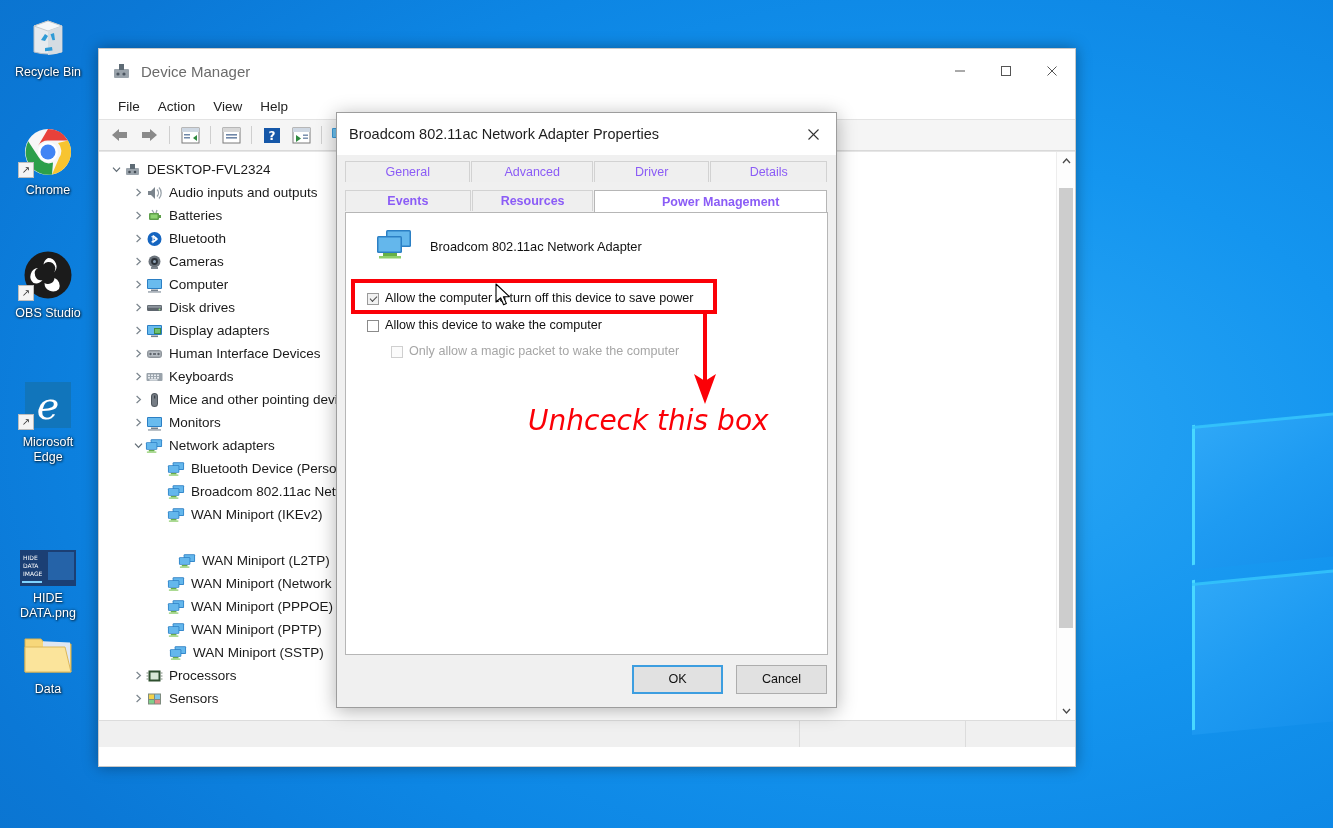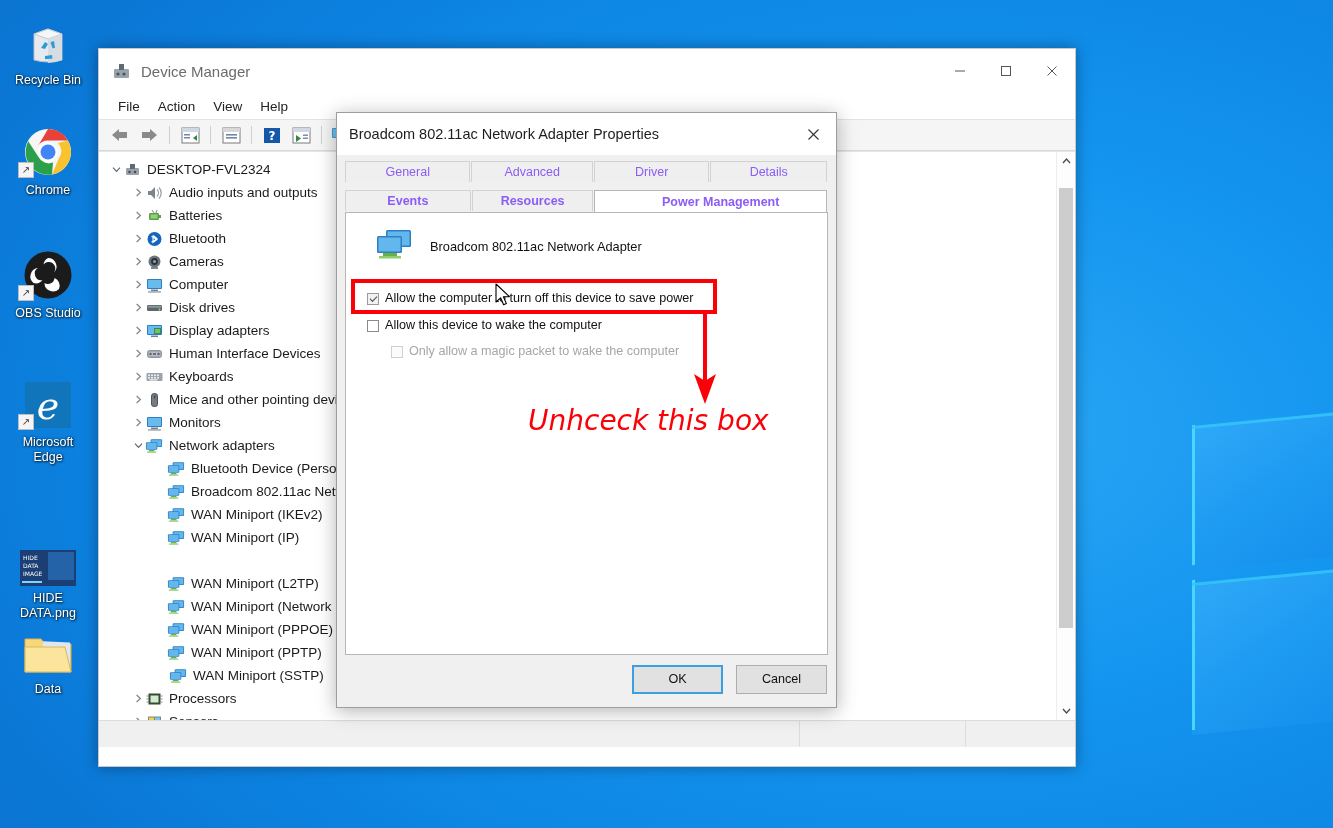--- a/index.html
+++ b/index.html
@@ -117,21 +117,21 @@
 
 <div id="desktop">
 
   <div class="wp-pane" style="left:1192px;top:420px;width:145px;height:143px;transform:skewY(-5.5deg);"></div>
   <div class="wp-edge" style="left:1192px;top:425px;width:3px;height:140px;transform:skewY(-5.5deg);"></div>
   <div class="wp-edge soft" style="left:1192px;top:419px;width:146px;height:3px;transform:skewY(-5.5deg);"></div>
   <div class="wp-pane" style="left:1192px;top:578px;width:145px;height:150px;transform:skewY(-5.5deg);"></div>
   <div class="wp-edge" style="left:1192px;top:580px;width:3px;height:150px;transform:skewY(-5.5deg);"></div>
   <div class="wp-edge soft" style="left:1192px;top:576px;width:146px;height:3px;transform:skewY(-5.5deg);"></div>
 
-  <div class="dicon" style="top:16px;">
+  <div class="dicon" style="top:8px;">
     <div class="glyph">
       <svg width="48" height="48" viewBox="0 0 48 48">
         <path d="M10 14 L24 9 L38 14 L38 40 Q24 44 10 40 Z" fill="#e6eaee" stroke="#b8c0c7" stroke-width="1"></path>
         <path d="M10 14 L24 9 L38 14 L24 19 Z" fill="#f4f7f9" stroke="#c2cace" stroke-width="1"></path>
         <path d="M24 19 L38 14 L38 40 Q32 42.5 24 43 Z" fill="#d5dce2"></path>
         <g transform="translate(24,29)">
           <path d="M-7,-1 l4,-6 l3,2 l-3,5 z" fill="#2f9bd6"></path>
           <path d="M7,-1 l-1,-7 l-3.5,1.2 l2,6 z" fill="#2f9bd6"></path>
           <path d="M-3,7 l7,-1 l0.5,3.6 l-7.5,0.6 z" fill="#2f9bd6"></path>
         </g>
@@ -533,49 +533,35 @@
               <rect x="6" y="1" width="12" height="8" rx="1" fill="#2b7fc4"></rect>
               <rect x="6.8" y="1.8" width="10.4" height="6.4" fill="#64b7ec"></rect>
               <rect x="1" y="4" width="12" height="8" rx="1" fill="#2b7fc4"></rect>
               <rect x="1.8" y="4.8" width="10.4" height="6.4" fill="#64b7ec"></rect>
               <rect x="4" y="12.3" width="6" height="1.4" fill="#5aa83c"></rect>
               <rect x="2" y="13.8" width="10" height="1.3" fill="#8ccc6b"></rect>
             </svg>
           </span>
           <span class="tlabel">WAN Miniport (IKEv2)</span>
         </div>
-        <div class="trow" style="padding-left: 54px;">
-          <span class="tw"></span>
-          <span class="ticon">
-            <svg width="19" height="16" viewBox="0 0 19 16">
-              <rect x="6" y="1" width="12" height="8" rx="1" fill="#2b7fc4"></rect>
-              <rect x="6.8" y="1.8" width="10.4" height="6.4" fill="#64b7ec"></rect>
-              <rect x="1" y="4" width="12" height="8" rx="1" fill="#2b7fc4"></rect>
-              <rect x="1.8" y="4.8" width="10.4" height="6.4" fill="#64b7ec"></rect>
-              <rect x="4" y="12.3" width="6" height="1.4" fill="#5aa83c"></rect>
-              <rect x="2" y="13.8" width="10" height="1.3" fill="#8ccc6b"></rect>
-            </svg>
-          </span>
-          <span class="tlabel">WAN Miniport (IP)</span>
-        </div>
         <div class="trow" style="padding-left: 54px; flex-direction: column;">
           <span class="tw"></span>
           <span class="ticon">
             <svg width="19" height="16" viewBox="0 0 19 16">
               <rect x="6" y="1" width="12" height="8" rx="1" fill="#2b7fc4"></rect>
               <rect x="6.8" y="1.8" width="10.4" height="6.4" fill="#64b7ec"></rect>
               <rect x="1" y="4" width="12" height="8" rx="1" fill="#2b7fc4"></rect>
               <rect x="1.8" y="4.8" width="10.4" height="6.4" fill="#64b7ec"></rect>
               <rect x="4" y="12.3" width="6" height="1.4" fill="#5aa83c"></rect>
               <rect x="2" y="13.8" width="10" height="1.3" fill="#8ccc6b"></rect>
             </svg>
           </span>
           <span class="tlabel">WAN Miniport (IPv6)</span>
         </div>
-        <div class="trow" style="padding-left: 54px;">
+        <div class="trow" style="padding-left: 54px; margin-left: 11px;">
           <span class="tw"></span>
           <span class="ticon">
             <svg width="19" height="16" viewBox="0 0 19 16">
               <rect x="6" y="1" width="12" height="8" rx="1" fill="#2b7fc4"></rect>
               <rect x="6.8" y="1.8" width="10.4" height="6.4" fill="#64b7ec"></rect>
               <rect x="1" y="4" width="12" height="8" rx="1" fill="#2b7fc4"></rect>
               <rect x="1.8" y="4.8" width="10.4" height="6.4" fill="#64b7ec"></rect>
               <rect x="4" y="12.3" width="6" height="1.4" fill="#5aa83c"></rect>
               <rect x="2" y="13.8" width="10" height="1.3" fill="#8ccc6b"></rect>
             </svg>

